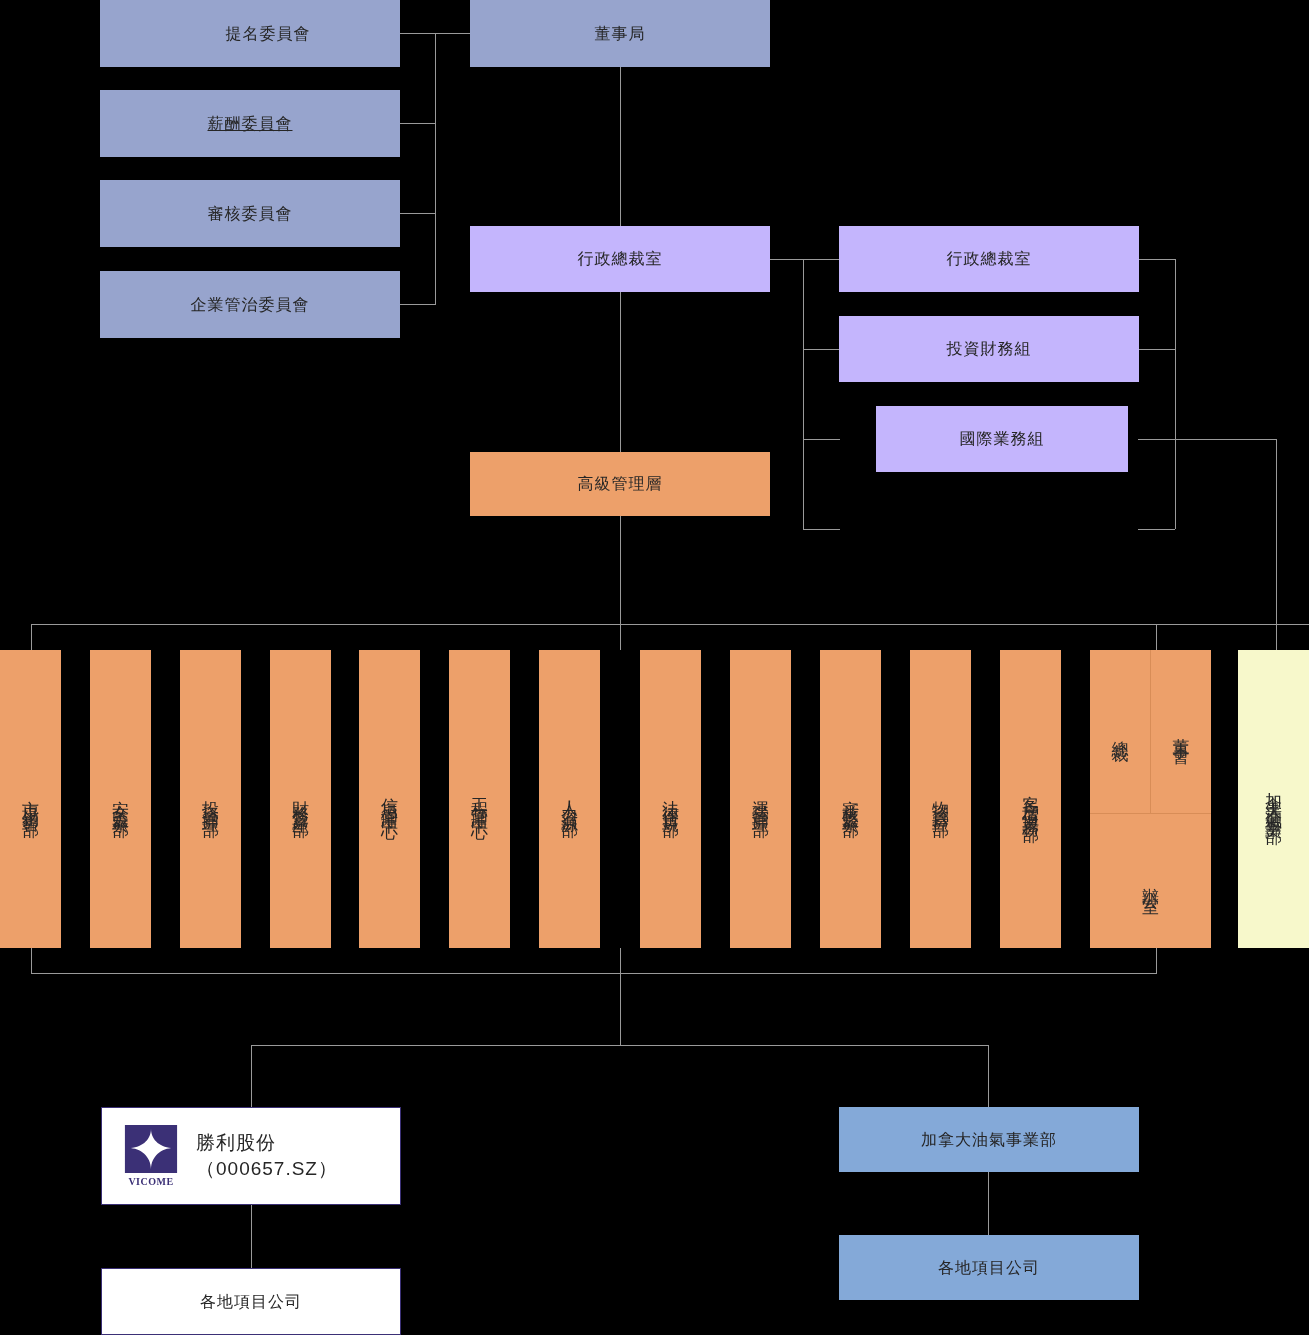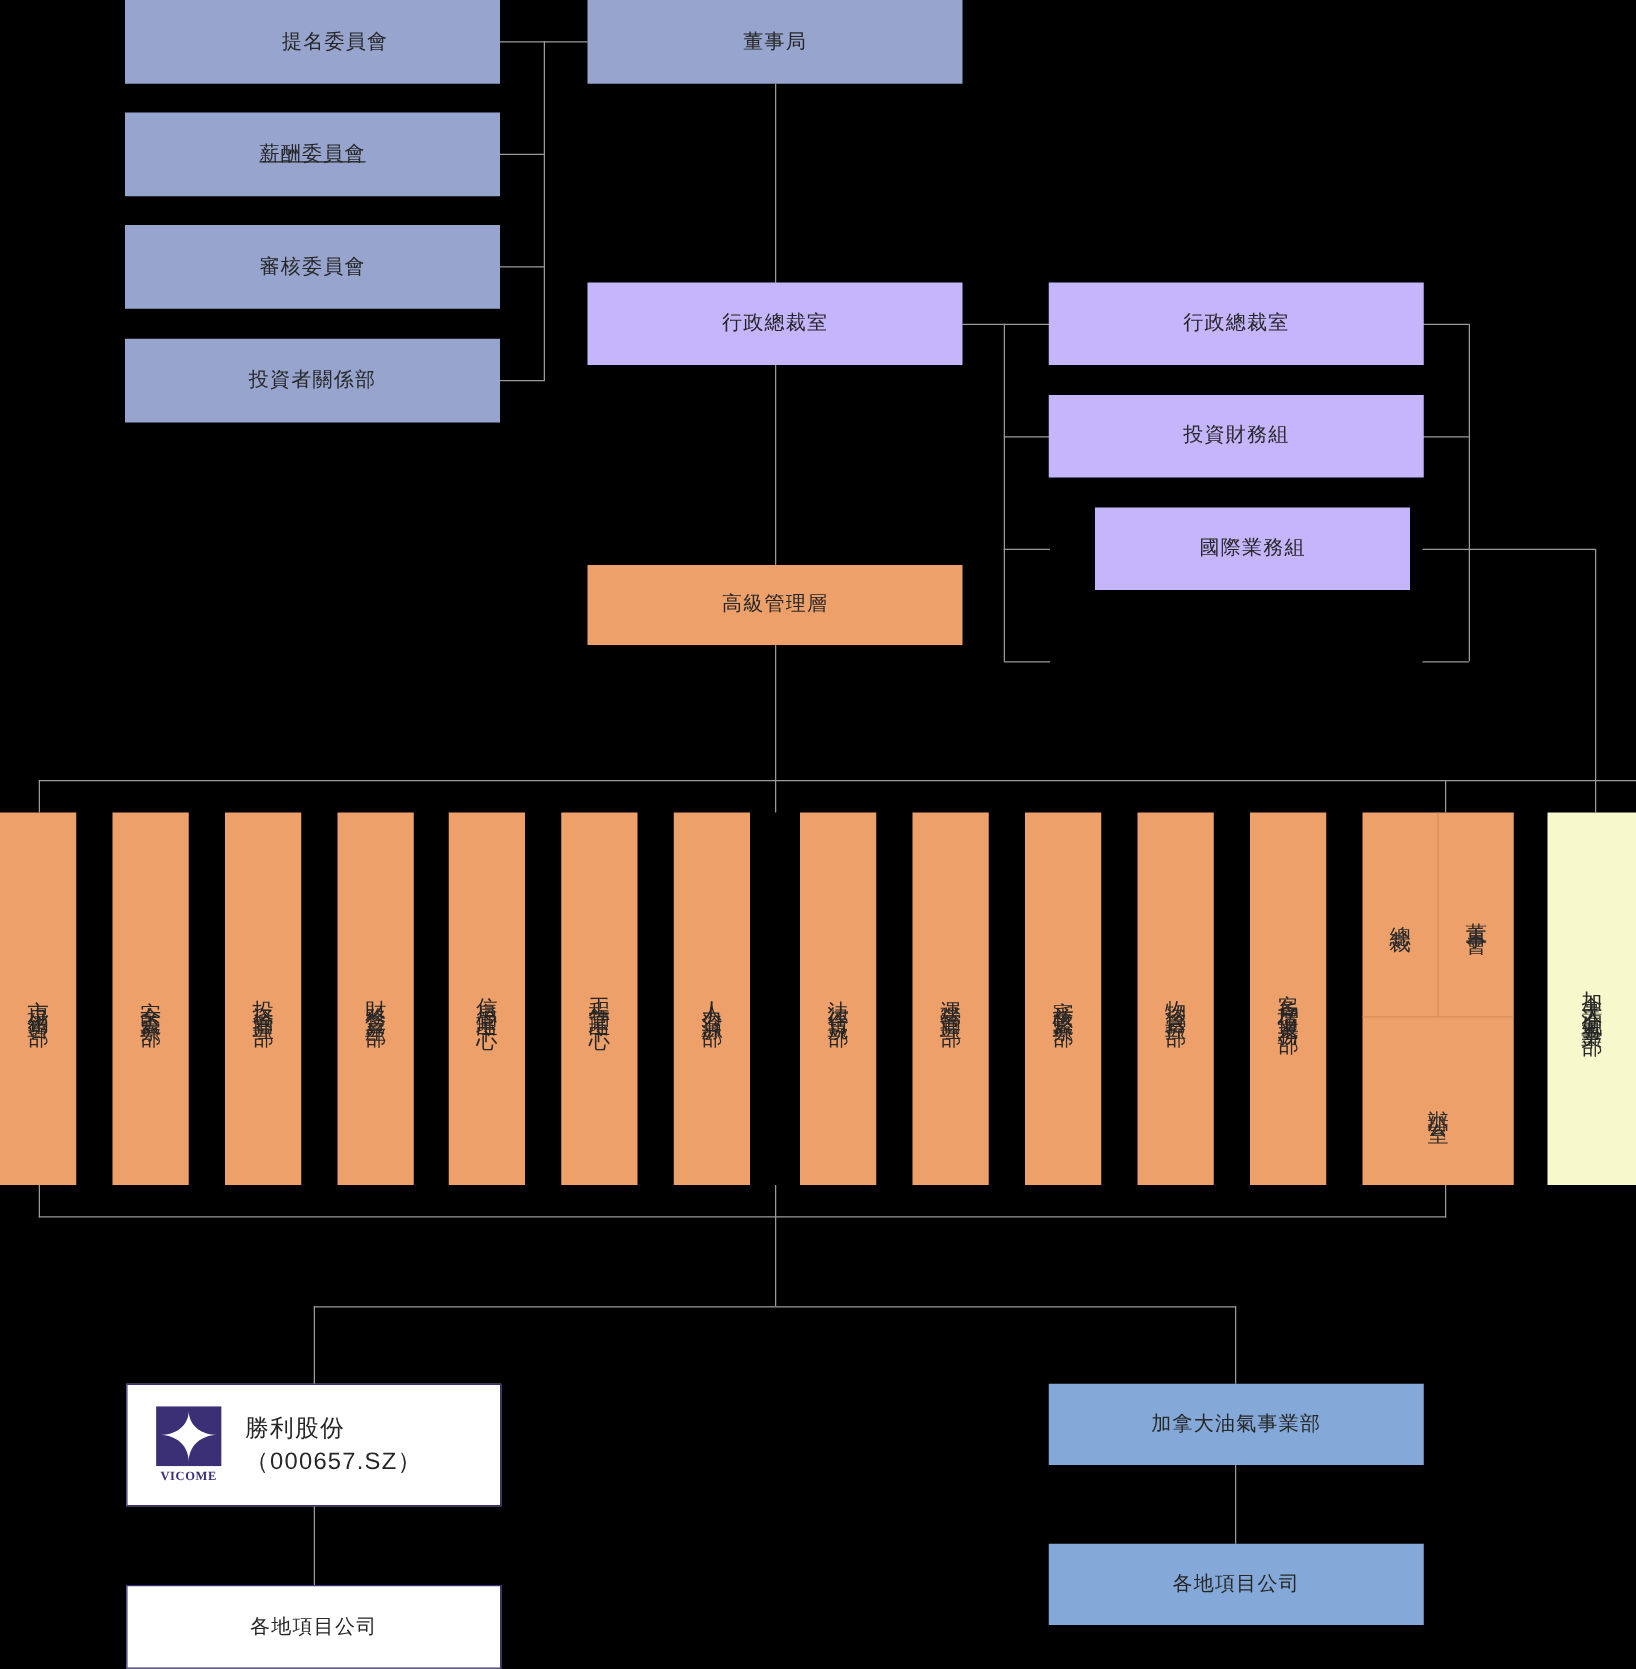--- a/index.html
+++ b/index.html
@@ -92,21 +92,21 @@
   <div class="box blue" style="left:100px;top:0px;width:300px;height:67px;padding-left:36px;">
     <span>提名委員會</span>
   </div>
   <div class="box blue" style="left:100px;top:90px;width:300px;height:67px;text-decoration:underline;">
     <span>薪酬委員會</span>
   </div>
   <div class="box blue" style="left:100px;top:180px;width:300px;height:67px;">
     <span>審核委員會</span>
   </div>
   <div class="box blue" style="left:100px;top:271px;width:300px;height:67px;">
-    <span>投資者關係部</span>
+    <span>企業管治委員會</span>
   </div>
 
   <div class="box blue" style="left:470px;top:0px;width:300px;height:67px;">
     <span>董事局</span>
   </div>
 
   <div class="box green" style="left:470px;top:226px;width:300px;height:66px;">
     <span>行政總裁室</span>
   </div>
 

